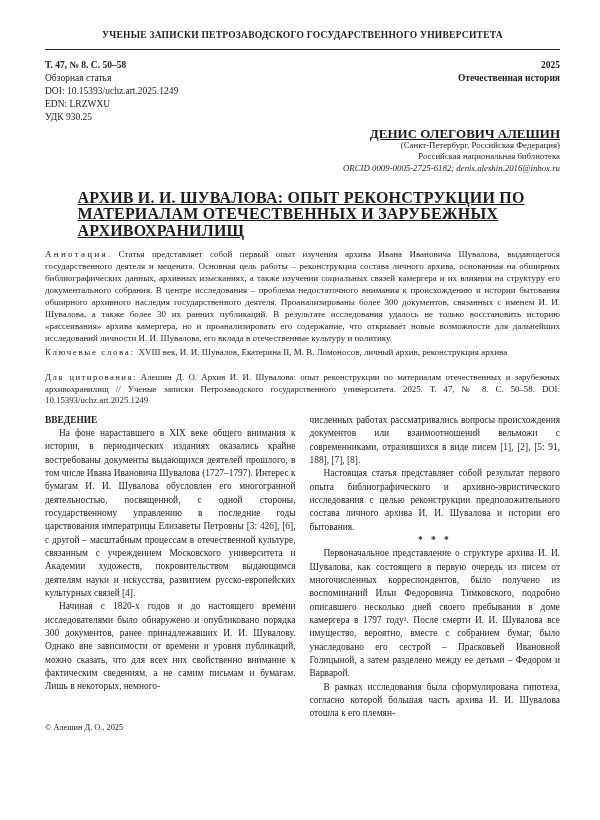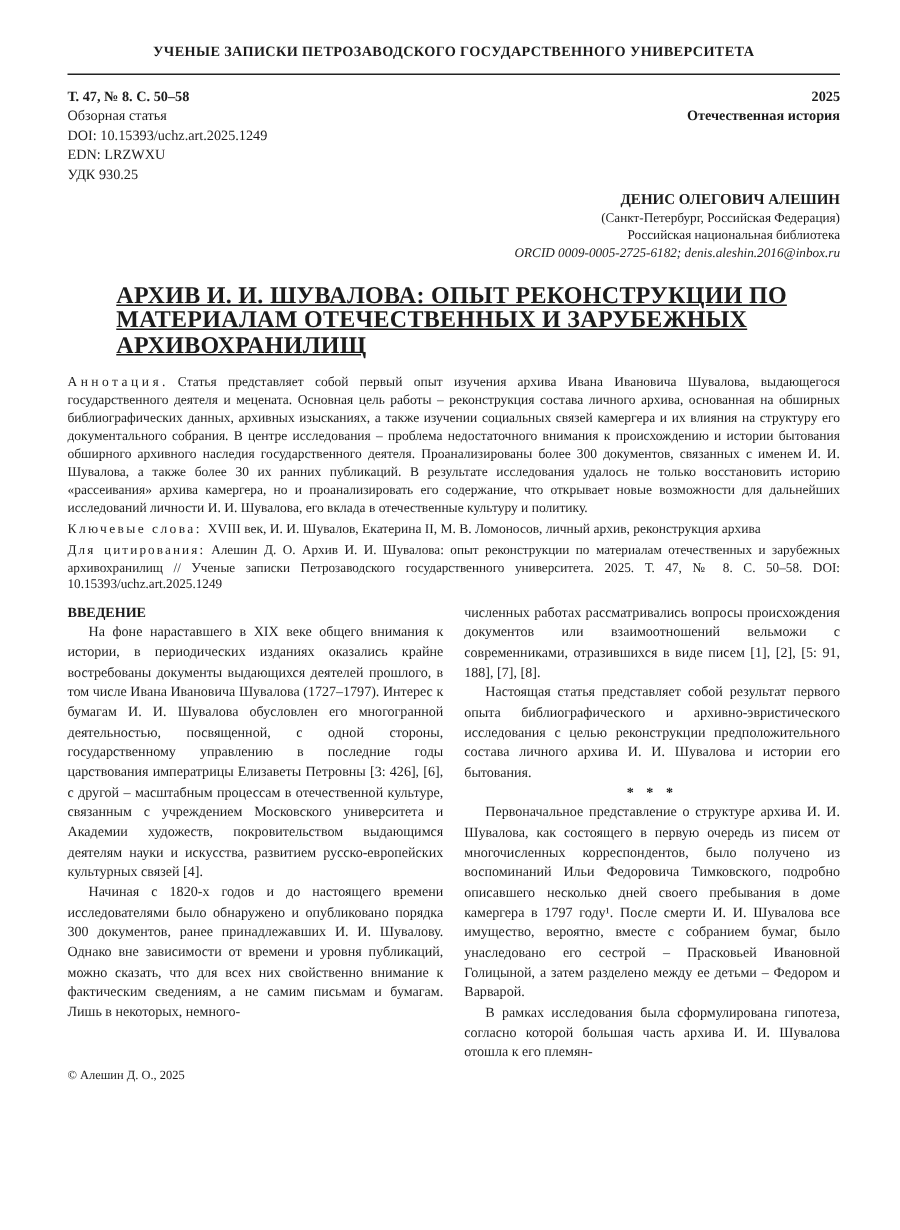--- a/index.html
+++ b/index.html
@@ -67,22 +67,23 @@
     line-height: 13px;
   }
 
   
   .author-block {
     margin-top: 4px;
     text-align: right;
   }
   .author-name {
     font-weight: bold;
-    font-size: 10px;
+    font-size: 13px;
     line-height: 12px;
+    text-decoration: underline;
   }
   .author-line {
     font-size: 8.8px;
     line-height: 11.3px;
   }
   .author-orcid {
     font-style: italic;
     font-size: 8.8px;
     line-height: 11.3px;
   }
@@ -111,21 +112,21 @@
     margin-right: 6px;
   }
   .keywords {
     margin-top: 2px;
     font-size: 9px;
     line-height: 12px;
     text-align: justify;
   }
   .keywords .spaced-label { letter-spacing: 1.6px; margin-right: 4px; }
   .citation {
-    margin-top: 3px;
+    margin-top: 14px;
     font-size: 8.8px;
     line-height: 11.5px;
     text-align: justify;
   }
   .citation .spaced-label { letter-spacing: 1.4px; margin-right: 4px; }
 
   
   .columns {
     margin-top: 7px;
     display: flex;

